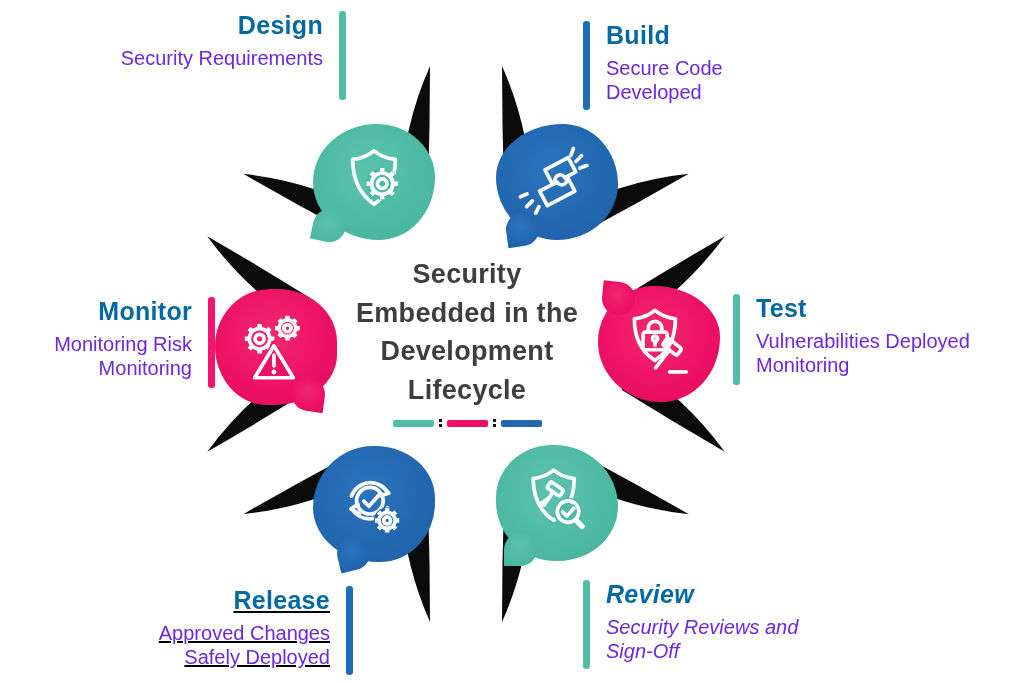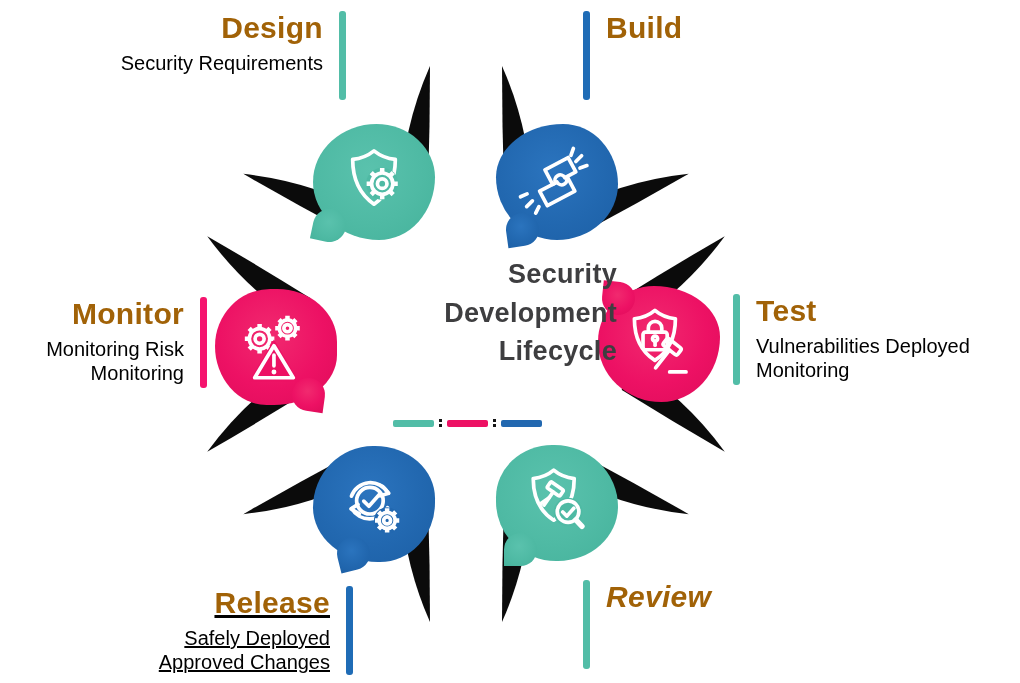--- a/index.html
+++ b/index.html
@@ -34,32 +34,32 @@
   
   .st{fill:none;stroke:#ffffff;stroke-width:4.5;stroke-linecap:round;stroke-linejoin:round;}
   .teeth{fill:none;stroke:#ffffff;stroke-width:5.5;stroke-linecap:butt;}
 
   
   .stage-label{position:absolute;display:flex;gap:16px;align-items:stretch;z-index:3;}
   .stage-label .bar{flex:0 0 7px;width:7px;border-radius:3px;}
   .bar.teal{background:#52BDA7;} .bar.blue{background:#1F6CB6;} .bar.pink{background:#F5146E;}
   .stage-label .txt{flex:1;}
   .align-right .txt{text-align:right;}
-  .stage-title{font-size:30px;font-weight:bold;color:#a16207;letter-spacing:.3px;margin:0 0 6px 0;}
-  .stage-desc{font-size:20px;color:#000000;line-height:1.22;}
+  .stage-title{font-size:25px;font-weight:bold;color:#0369a1;letter-spacing:.3px;margin:0 0 6px 0;}
+  .stage-desc{font-size:20px;color:#6d28d9;line-height:1.22;}
 
   #label-design {left:55px; top:11px; width:291px;height:89px;}
-  #label-build  {left:583px;top:11px; width:260px;height:89px;justify-content:flex-end;}
+  #label-build  {left:583px;top:21px; width:260px;height:89px;justify-content:flex-end;}
   #label-test   {left:733px;top:294px;width:287px;height:91px;}
-  #label-monitor{left:0px;  top:297px;width:207px;height:91px;}
+  #label-monitor{left:0px;  top:297px;width:207px;height:91px;padding-left:8px;}
   #label-release{left:94px; top:586px;width:259px;height:89px;text-decoration:underline;}
   #label-review {left:583px;top:580px;width:300px;height:89px;font-style:italic;}
 
   
-  #center-title{position:absolute;left:317px;top:255px;width:300px;text-align:right;
+  #center-title{position:absolute;left:317px;top:255px;width:300px;text-align:center;
     font-size:27px;font-weight:bold;color:#3E3E40;line-height:38.5px;letter-spacing:.3px;z-index:3;}
   #center-dashes{position:absolute;left:317px;top:419px;width:300px;display:flex;
     justify-content:center;align-items:center;gap:4px;z-index:3;}
   .dash{width:41px;height:7px;border-radius:2px;}
   .dash.teal{background:#52BDA7;} .dash.pink{background:#ED1164;} .dash.blue{background:#2268B0;}
   .dot-col{display:flex;flex-direction:column;gap:2px;margin:0 1px;}
   .dot{width:3px;height:3px;background:#141414;}
 </style>
 </head>
 <body>
@@ -182,20 +182,24 @@
         <span style="display:block">Security Requirements</span>
       </div>
     </div>
     <div class="bar teal"></div>
   </div>
 
   <div class="stage-label" id="label-build">
     <div class="bar blue"></div>
     <div class="txt">
       <div class="stage-title">Build</div>
+      <div class="stage-desc">
+        <span style="display:block">Secure Code</span>
+        <span style="display:block">Developed</span>
+      </div>
     </div>
   </div>
 
   <div class="stage-label" id="label-test">
     <div class="bar teal"></div>
     <div class="txt">
       <div class="stage-title">Test</div>
       <div class="stage-desc">
         <span style="display:block">Vulnerabilities Deployed</span>
         <span style="display:block">Monitoring</span>
@@ -211,38 +215,41 @@
         <span style="display:block">Monitoring</span>
       </div>
     </div>
     <div class="bar pink"></div>
   </div>
 
   <div class="stage-label align-right" id="label-release">
     <div class="txt">
       <div class="stage-title">Release</div>
       <div class="stage-desc">
+        <span style="display:block">Approved Changes</span>
         <span style="display:block">Safely Deployed</span>
-        <span style="display:block">Approved Changes</span>
       </div>
     </div>
     <div class="bar blue"></div>
   </div>
 
   <div class="stage-label" id="label-review">
     <div class="bar teal"></div>
     <div class="txt">
       <div class="stage-title">Review</div>
       <div class="stage-desc">
+        <span style="display:block">Security Reviews and</span>
+        <span style="display:block">Sign-Off</span>
       </div>
     </div>
   </div>
 
   <div id="center-title">
     <div>Security</div>
+    <div>Embedded in the</div>
     <div>Development</div>
     <div>Lifecycle</div>
   </div>
 
   <div id="center-dashes">
     <div class="dash teal"></div>
     <div class="dot-col">
         <div class="dot"></div>
         <div class="dot"></div>
       </div>

